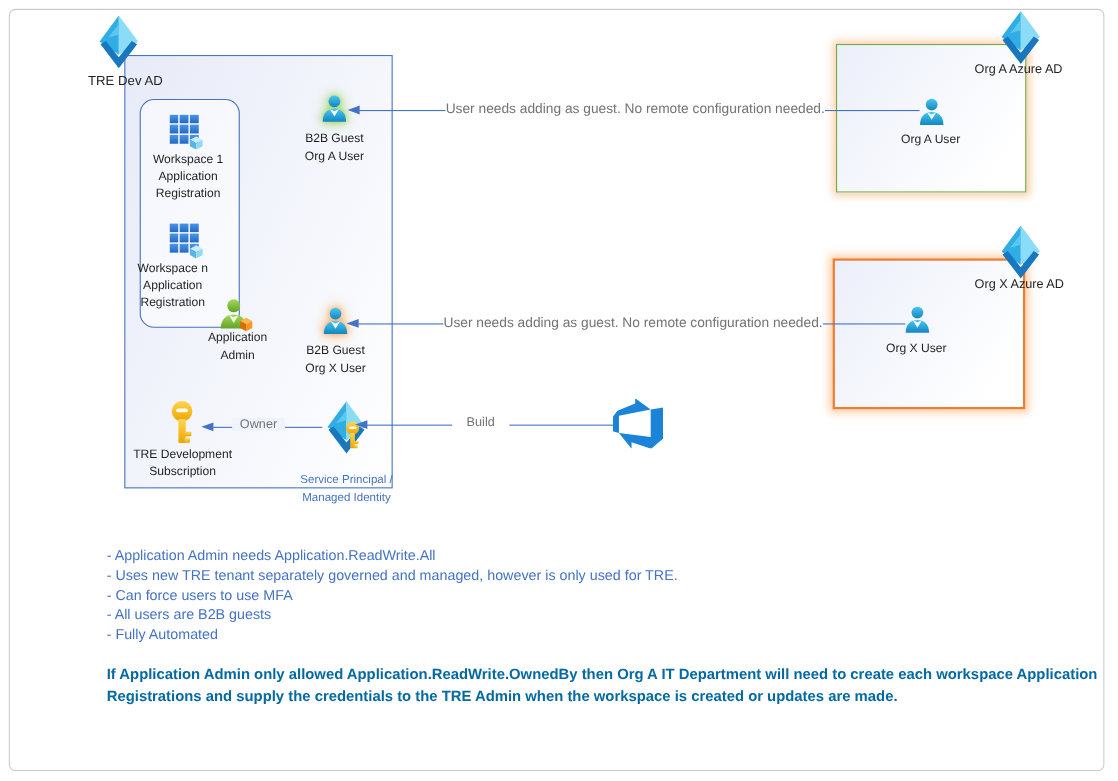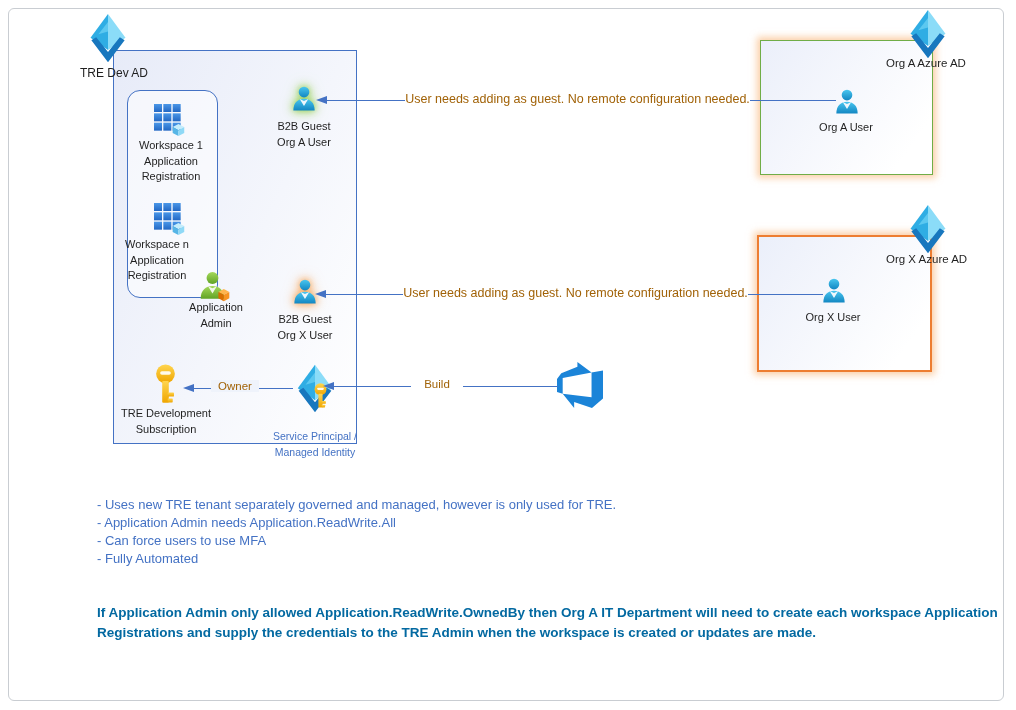--- a/index.html
+++ b/index.html
@@ -15,21 +15,21 @@
           box-shadow:0 0 7px 3px rgba(249,176,112,0.6);}
   .orgbox.a{left:760px;top:40px;border:1.6px solid #70AD47;}
   .orgbox.x{left:757px;top:235px;border:2px solid #ED7D31;}
   .lbl{font-size:11px;line-height:15.5px;color:#1f1f1f;text-align:center;}
   .lbl2{font-size:11.5px;line-height:15px;color:#1f1f1f;}
   .lbl-blue{font-size:10.5px;line-height:15.5px;color:#4472C4;text-align:center;margin-top:16px;}
   .title{font-size:12px;color:#1f1f1f;}
   .hline{height:0;border-top:1.2px solid #4472C4;}
   .ah-left{width:0;height:0;border-top:4.5px solid transparent;border-bottom:4.5px solid transparent;
            border-right:11px solid #4472C4;}
-  .line-label{color:#a16207;font-size:12.5px;text-align:center;background:#ffffff;z-index:7;}
+  .line-label{color:#737373;font-size:12.5px;text-align:center;background:#ffffff;z-index:7;}
   .line-label.small{font-size:11.5px;}
   .glow-green{filter:drop-shadow(0 0 3px rgba(150,208,84,0.95)) drop-shadow(0 0 6px rgba(150,208,84,0.7));}
   .glow-orange{filter:drop-shadow(0 0 3px rgba(248,166,90,0.95)) drop-shadow(0 0 6px rgba(248,166,90,0.7));}
   .note{color:#4472C4;font-size:13px;line-height:18px;white-space:nowrap;}
   .note-bold{color:#0369a1;font-size:13.5px;line-height:19.5px;font-weight:bold;white-space:nowrap;}
   .z2{z-index:2}.z3{z-index:3}.z5{z-index:5}.z6{z-index:6}
   svg{display:block;}
 </style>
 </head>
 <body>
@@ -205,23 +205,24 @@
 
   <div class="abs hline z6" style="left:327px;top:386px;width:231px"></div>
   <div class="abs ah-left z6" style="left:323px;top:381.5px"></div>
   <div class="abs line-label small" style="left:411px;top:378px;width:52px">Build</div>
 
   <div class="abs hline z6" style="left:187px;top:388px;width:106px"></div>
   <div class="abs ah-left z6" style="left:183px;top:383.5px"></div>
   <div class="abs line-label small" style="left:211px;top:380px;width:48px;background:#eff3fb">Owner</div>
 
   <div class="abs" style="left:97px;top:496px">
+    <div class="note">- Application Admin needs Application.ReadWrite.All</div>
     <div class="note">- Uses new TRE tenant separately governed and managed, however is only used for TRE.</div>
-    <div class="note">- Application Admin needs Application.ReadWrite.All</div>
     <div class="note">- Can force users to use MFA</div>
+    <div class="note">- All users are B2B guests</div>
     <div class="note">- Fully Automated</div>
   </div>
   <div class="abs" style="left:97px;top:603px">
     <div class="note-bold">If Application Admin only allowed Application.ReadWrite.OwnedBy then Org A IT Department will need to create each workspace Application</div>
     <div class="note-bold">Registrations and supply the credentials to the TRE Admin when the workspace is created or updates are made.</div>
   </div>
 
 </div>
 
 </body></html>

